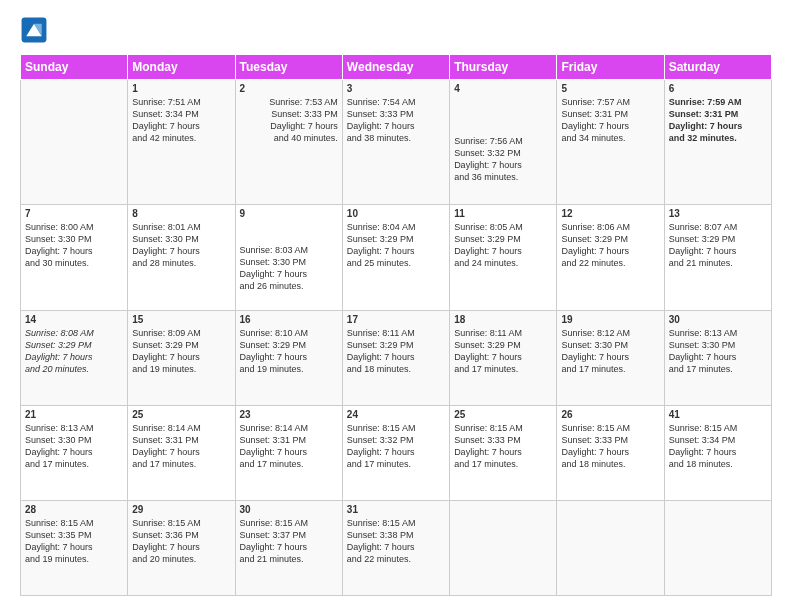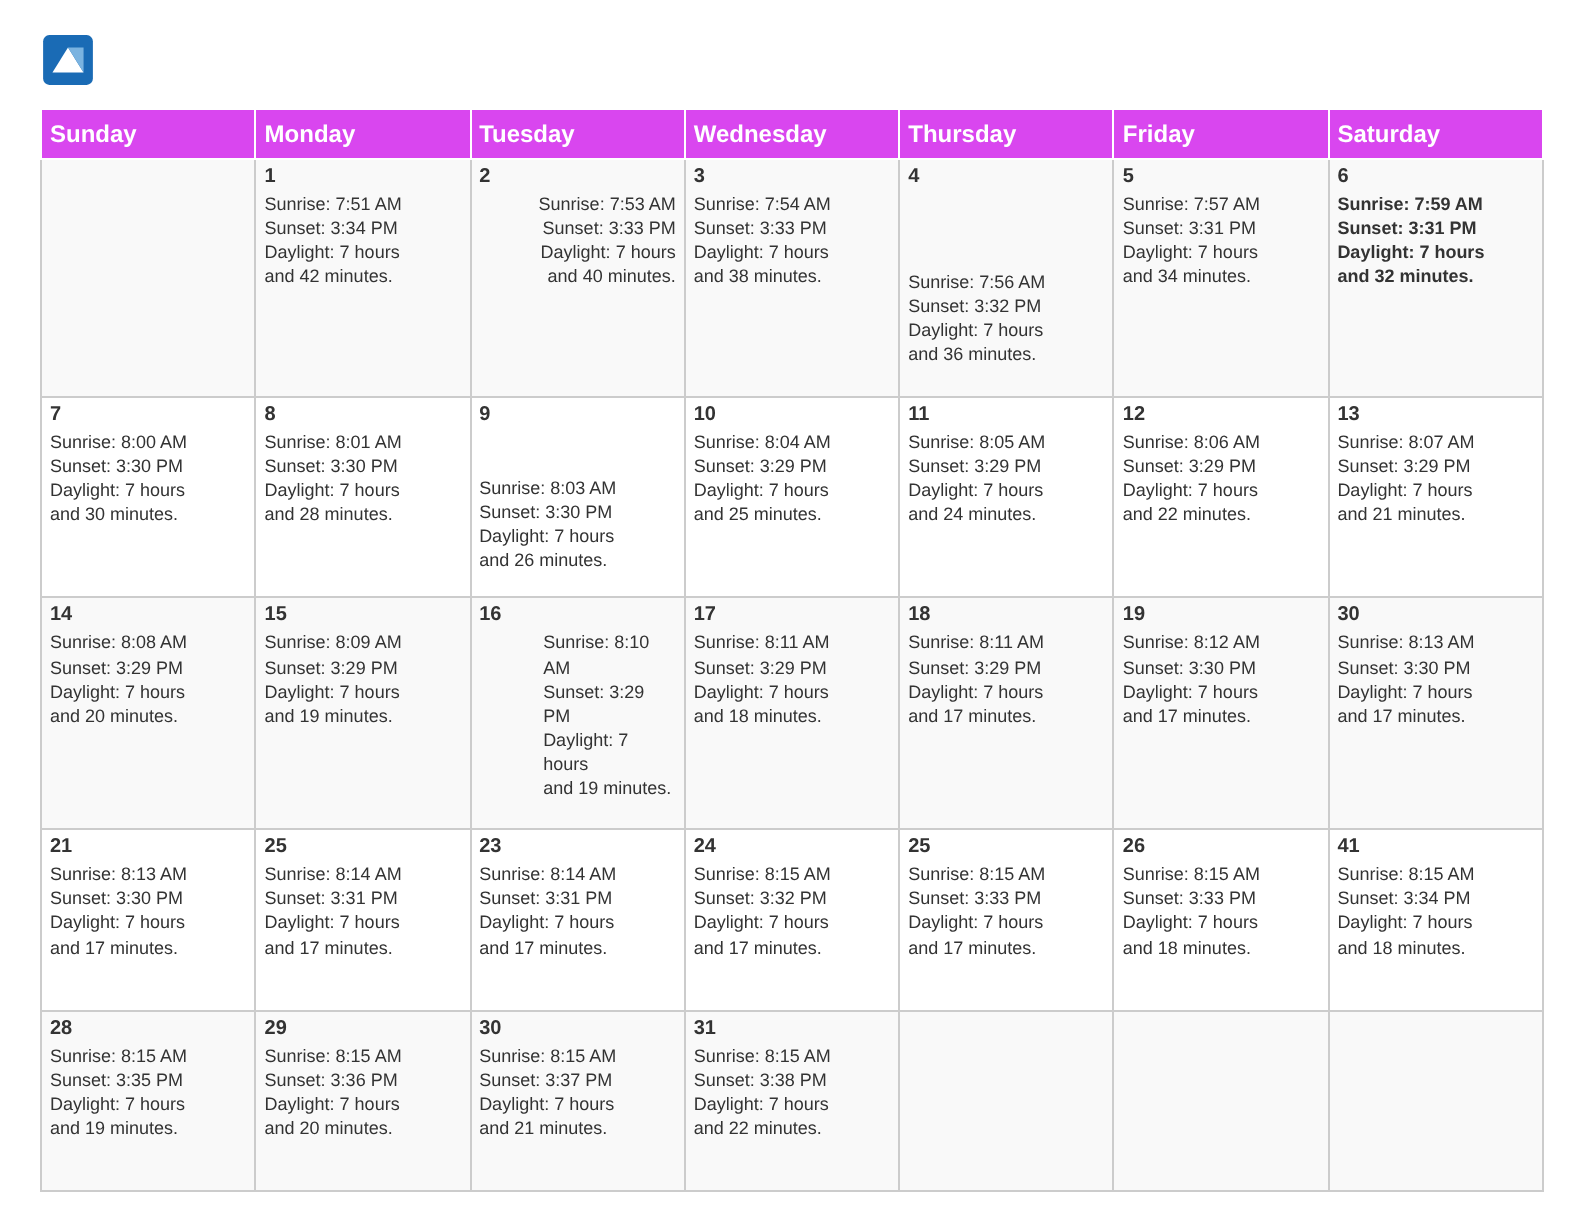--- a/index.html
+++ b/index.html
@@ -221,35 +221,35 @@
             <span class="cell-date">13</span>
             <div class="cell-info" style="white-space: pre-line;">Sunrise: 8:07 AM
 Sunset: 3:29 PM
 Daylight: 7 hours
 and 21 minutes.</div>
           </td>
         </tr>
         <tr>
           <td>
             <span class="cell-date">14</span>
-            <div class="cell-info" style="white-space: pre-line;">Sunrise: 8:08 AM
+            <div class="cell-info" style="white-space: pre-line; font-style: italic;">Sunrise: 8:08 AM
 Sunset: 3:29 PM
 Daylight: 7 hours
 and 20 minutes.</div>
           </td>
           <td>
             <span class="cell-date">15</span>
             <div class="cell-info" style="white-space: pre-line;">Sunrise: 8:09 AM
 Sunset: 3:29 PM
 Daylight: 7 hours
 and 19 minutes.</div>
           </td>
           <td>
             <span class="cell-date">16</span>
-            <div class="cell-info" style="white-space: pre-line; margin-left: 32px;">Sunrise: 8:10 AM
+            <div class="cell-info" style="white-space: pre-line;">Sunrise: 8:10 AM
 Sunset: 3:29 PM
 Daylight: 7 hours
 and 19 minutes.</div>
           </td>
           <td>
             <span class="cell-date">17</span>
             <div class="cell-info" style="white-space: pre-line;">Sunrise: 8:11 AM
 Sunset: 3:29 PM
 Daylight: 7 hours
 and 18 minutes.</div>

